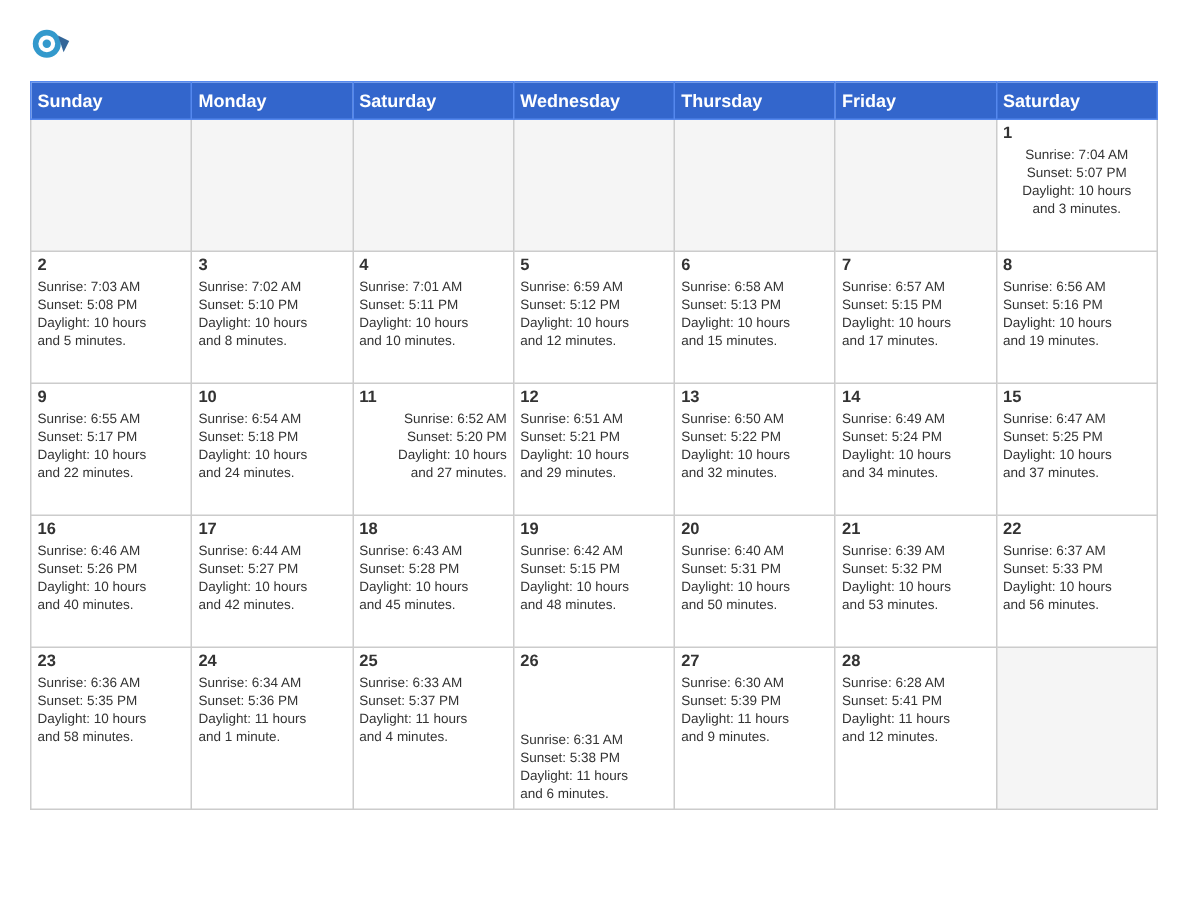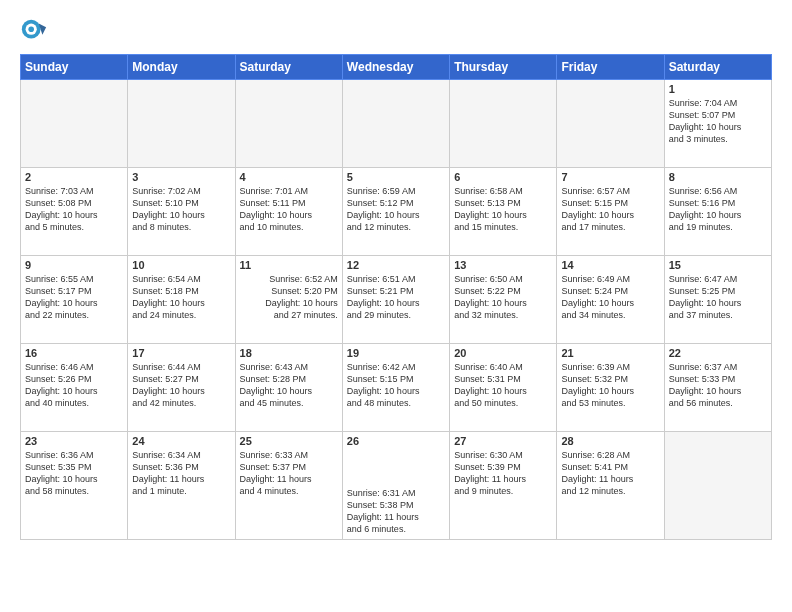--- a/index.html
+++ b/index.html
@@ -135,21 +135,21 @@
     <tbody id="calendar-body">
         <tr>
           <td class="empty"></td>
           <td class="empty"></td>
           <td class="empty"></td>
           <td class="empty"></td>
           <td class="empty"></td>
           <td class="empty"></td>
           <td>
             <span class="day-num">1</span>
-            <div class="day-info" style="white-space: pre-line;">Sunrise: 7:04 AM
+            <div class="day-info" style="white-space: pre-line; text-align: center;">Sunrise: 7:04 AM
 Sunset: 5:07 PM
 Daylight: 10 hours
 and 3 minutes.</div>
           </td>
         </tr>
         <tr>
           <td>
             <span class="day-num">2</span>
             <div class="day-info" style="white-space: pre-line;">Sunrise: 7:03 AM
 Sunset: 5:08 PM

